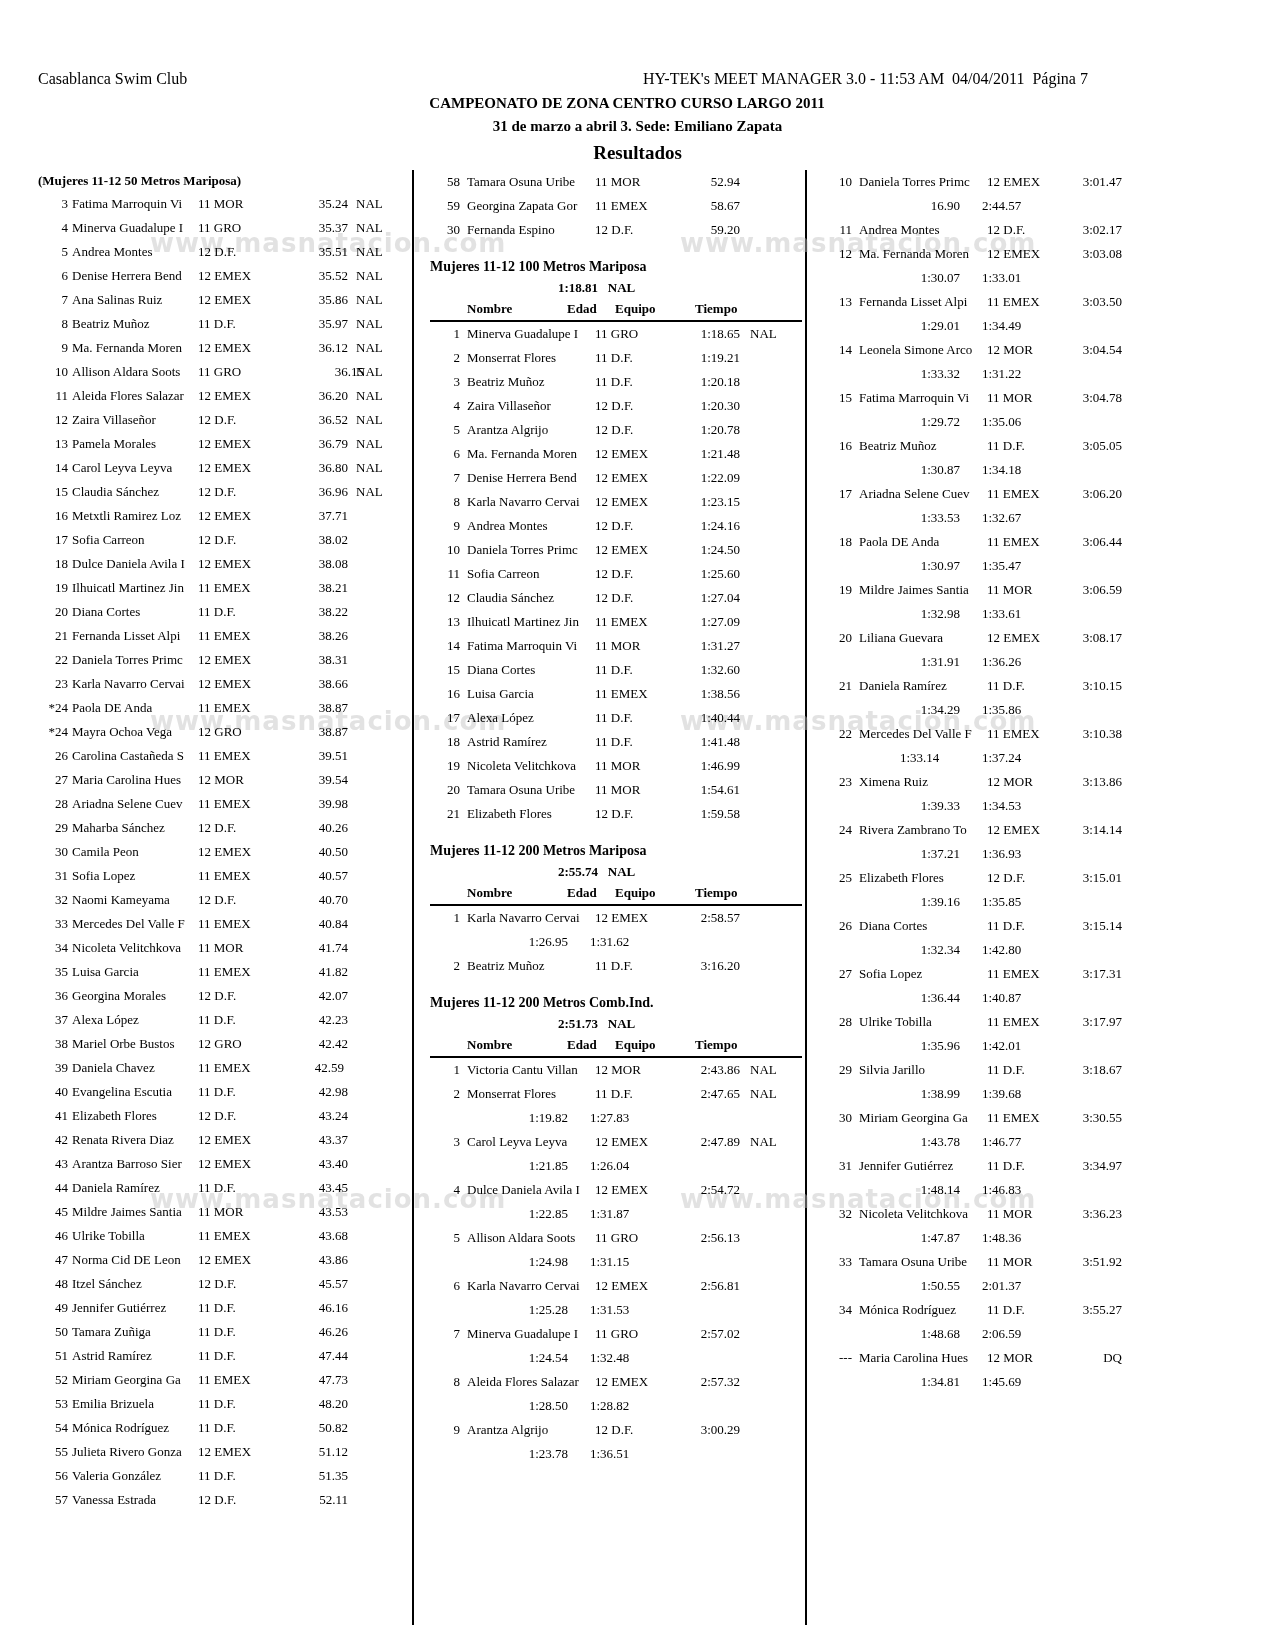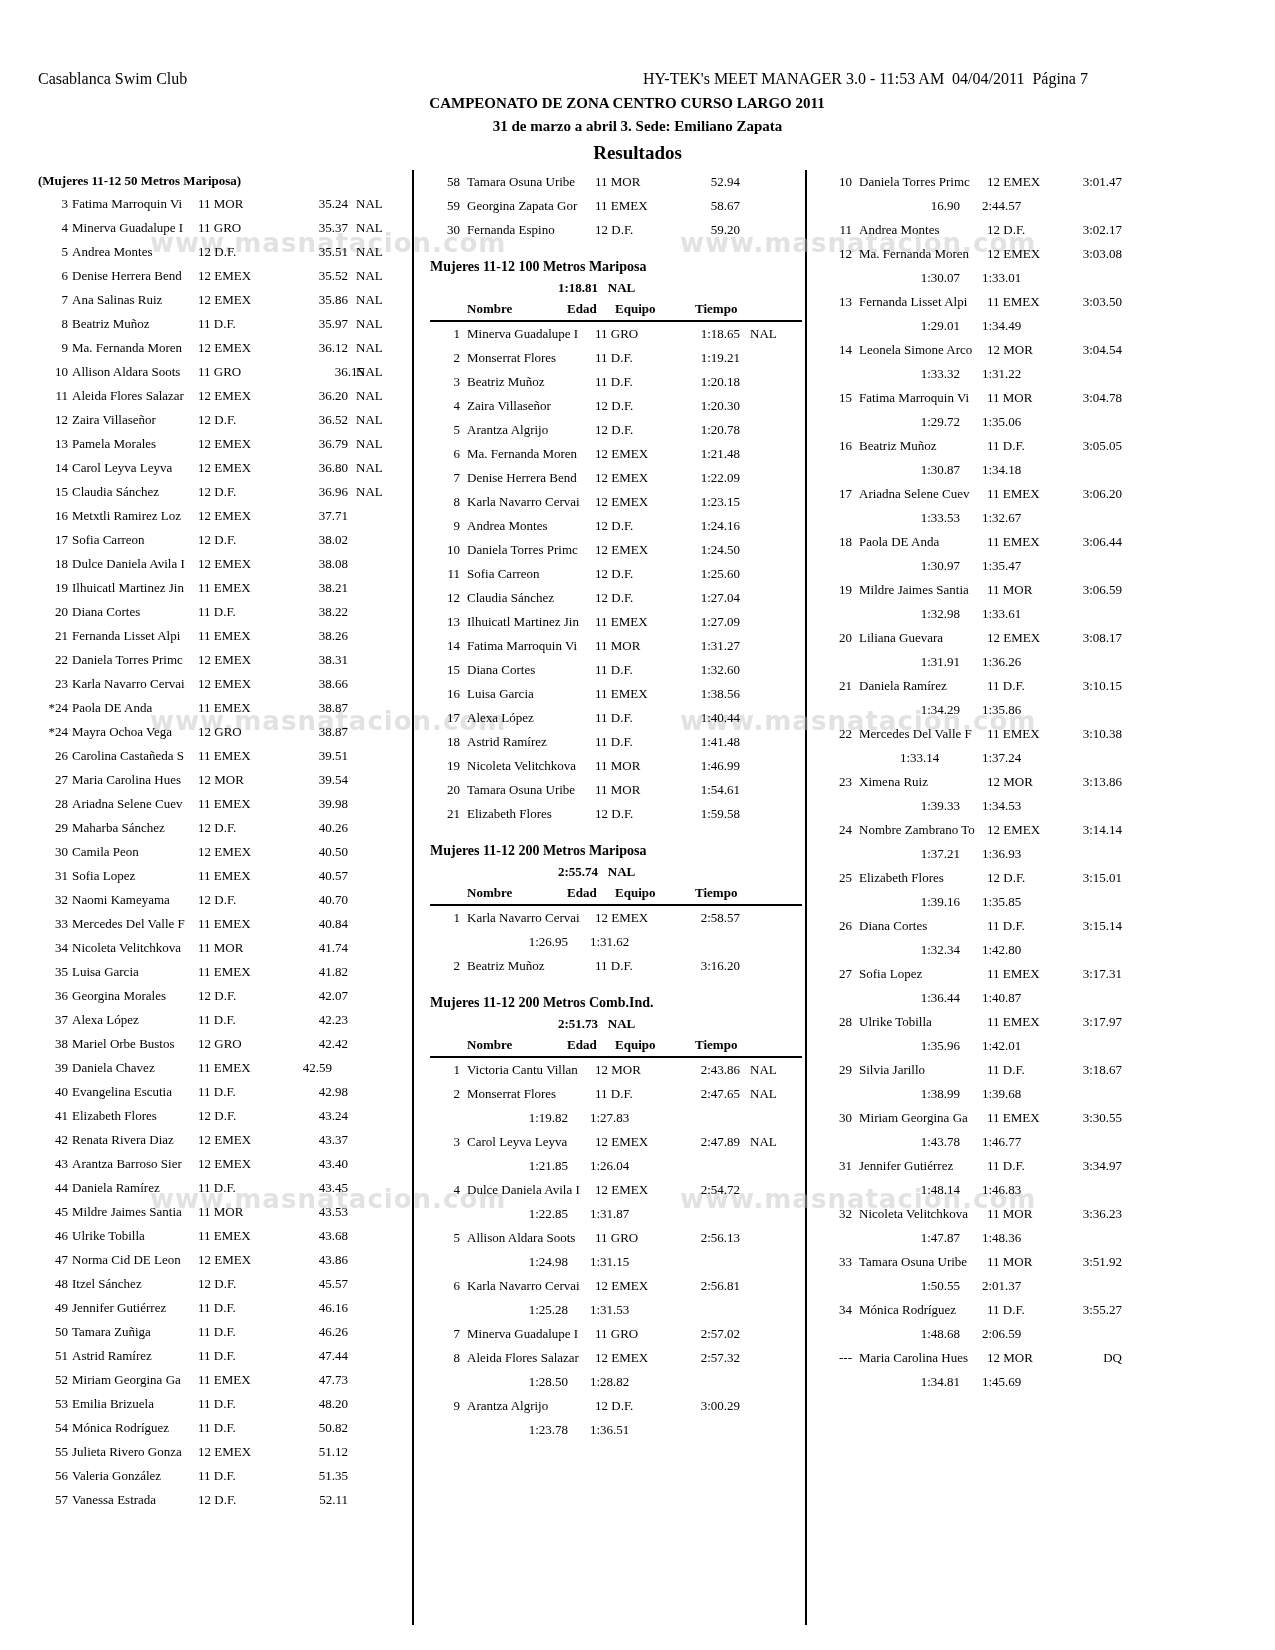--- a/index.html
+++ b/index.html
@@ -300,21 +300,21 @@
         <span class="c-place" style="left:0px">38</span>
         <span class="c-name" style="left:34px">Mariel Orbe Bustos</span>
         <span style="left:160px">12 GRO</span>
         <span class="c-time" style="left:240px">42.42</span>
         <span style="left:318px"></span>
       </div>
       <div class="row">
         <span class="c-place" style="left:0px">39</span>
         <span class="c-name" style="left:34px">Daniela Chavez</span>
         <span style="left:160px">11 EMEX</span>
-        <span class="c-time" style="left:224px">42.59</span>
+        <span class="c-time" style="left:236px">42.59</span>
         <span style="left:318px"></span>
       </div>
       <div class="row">
         <span class="c-place" style="left:0px">40</span>
         <span class="c-name" style="left:34px">Evangelina Escutia</span>
         <span style="left:160px">11 D.F.</span>
         <span class="c-time" style="left:240px">42.98</span>
         <span style="left:318px"></span>
       </div>
       <div class="row">
@@ -727,20 +727,24 @@
           <span style="left:78px;width:60px;text-align:right">1:25.28</span>
           <span style="left:160px">1:31.53</span>
         </div>
         <div class="row">
           <span class="c-place" style="left:0px">7</span>
           <span class="c-name" style="left:37px">Minerva Guadalupe I</span>
           <span style="left:165px">11 GRO</span>
           <span class="c-time" style="left:240px">2:57.02</span>
           <span style="left:320px"></span>
         </div>
+        <div class="split">
+          <span style="left:78px;width:60px;text-align:right">1:24.54</span>
+          <span style="left:160px">1:32.48</span>
+        </div>
         <div class="row">
           <span class="c-place" style="left:0px">8</span>
           <span class="c-name" style="left:37px">Aleida Flores Salazar</span>
           <span style="left:165px">12 EMEX</span>
           <span class="c-time" style="left:240px">2:57.32</span>
           <span style="left:320px"></span>
         </div>
         <div class="split">
           <span style="left:78px;width:60px;text-align:right">1:28.50</span>
           <span style="left:160px">1:28.82</span>
@@ -907,21 +911,21 @@
         <span style="left:165px">12 MOR</span>
         <span class="c-time" style="left:230px">3:13.86</span>
         <span style="left:310px"></span>
       </div>
       <div class="split">
         <span style="left:78px;width:60px;text-align:right">1:39.33</span>
         <span style="left:160px">1:34.53</span>
       </div>
       <div class="row">
         <span class="c-place" style="left:0px">24</span>
-        <span class="c-name" style="left:37px">Nombre Zambrano To</span>
+        <span class="c-name" style="left:37px">Rivera Zambrano To</span>
         <span style="left:165px">12 EMEX</span>
         <span class="c-time" style="left:230px">3:14.14</span>
         <span style="left:310px"></span>
       </div>
       <div class="split">
         <span style="left:78px;width:60px;text-align:right">1:37.21</span>
         <span style="left:160px">1:36.93</span>
       </div>
       <div class="row">
         <span class="c-place" style="left:0px">25</span>

